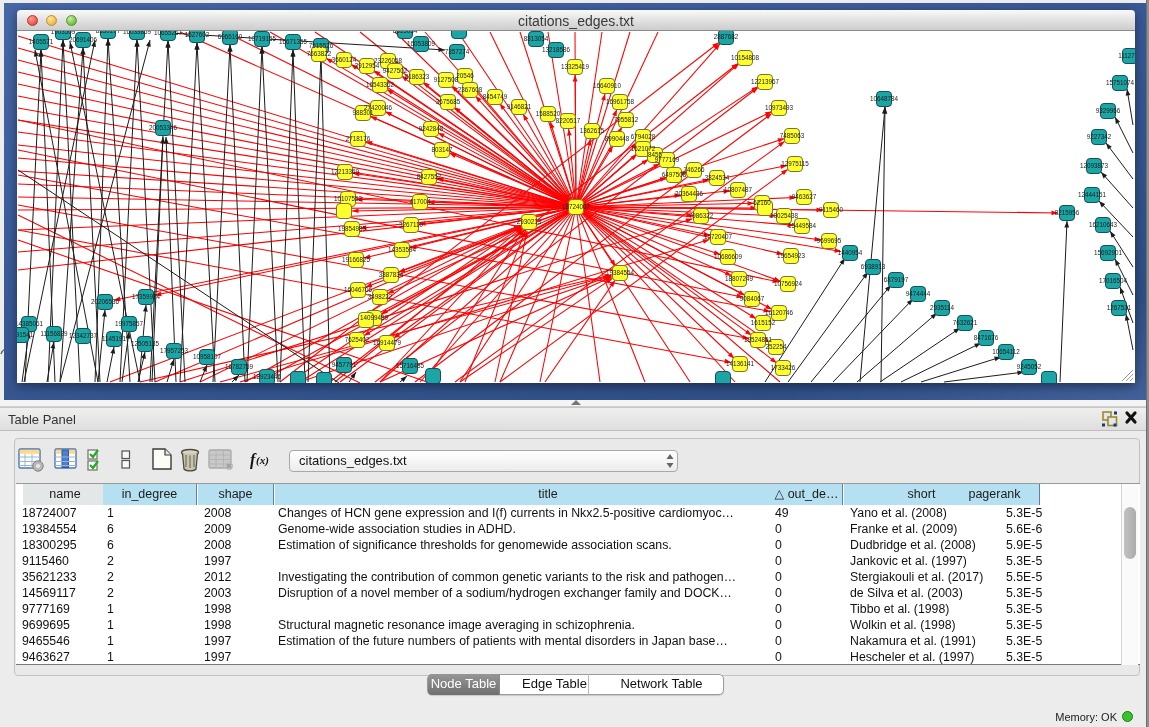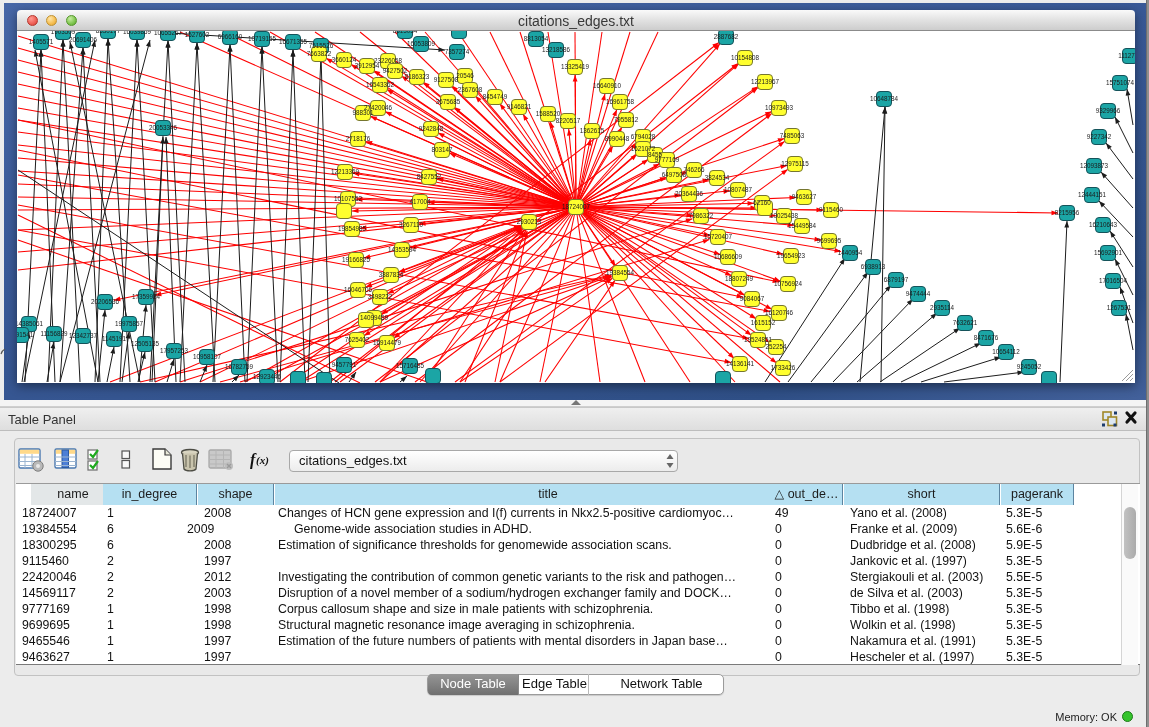--- a/index.html
+++ b/index.html
@@ -755,41 +755,41 @@
 
 <text x="236" y="21" font-family="Liberation Serif,serif" font-style="italic" font-weight="bold" font-size="16" fill="#111">f</text>
 <text x="242" y="20" font-family="Liberation Serif,serif" font-style="italic" font-weight="bold" font-size="11" fill="#111">(x)</text>
 </svg>
 <div id="dd" class="abs">citations_edges.txt</div>
 <svg class="abs" id="dda">
     <path d="M8 4l3.5 5h-7z" fill="#666"></path>
     <path d="M8 18l3.5-5h-7z" fill="#666"></path>
   </svg>
 <div id="tview" class="abs"></div>
-<div class="hc" style="left:31px;width:85px;background:#e3e7e8">name</div>
+<div class="hc" style="left:23px;width:85px;background:#e3e7e8">name</div>
 <div class="hc" style="left:103px;width:94px">in_degree</div>
 <div class="hc" style="left:198px;width:76px">shape</div>
 <div class="hc" style="left:275px;width:547px">title</div>
 <div class="hc" style="left:771px;width:72px">△ out_de…</div>
 <div class="hc" style="left:844px;width:156px">short</div>
-<div class="hc" style="left:1001px;width:73px">pagerank</div>
+<div class="hc" style="left:950px;width:90px">pagerank</div>
 <div class="tr" style="top:505px">
     <span style="left:22px">18724007</span>
     <span style="left:107px">1</span>
     <span style="left:204px">2008</span>
     <span style="left:278px">Changes of HCN gene expression and I(f) currents in Nkx2.5-positive cardiomyoc…</span>
     <span style="left:775px">49</span>
     <span style="left:850px">Yano et al. (2008)</span>
     <span style="left:1006px">5.3E-5</span>
   </div>
 <div class="tr" style="top:521px">
     <span style="left:22px">19384554</span>
     <span style="left:107px">6</span>
-    <span style="left:187px">2009</span>
-    <span style="left:294px">Genome-wide association studies in ADHD.</span>
+    <span style="left:204px">2009</span>
+    <span style="left:278px">Genome-wide association studies in ADHD.</span>
     <span style="left:775px">0</span>
     <span style="left:850px">Franke et al. (2009)</span>
     <span style="left:1006px">5.6E-6</span>
   </div>
 <div class="tr" style="top:537px">
     <span style="left:22px">18300295</span>
     <span style="left:107px">6</span>
     <span style="left:204px">2008</span>
     <span style="left:278px">Estimation of significance thresholds for genomewide association scans.</span>
     <span style="left:775px">0</span>
@@ -798,42 +798,41 @@
   </div>
 <div class="tr" style="top:553px">
     <span style="left:22px">9115460</span>
     <span style="left:107px">2</span>
     <span style="left:204px">1997</span>
     <span style="left:775px">0</span>
     <span style="left:850px">Jankovic et al. (1997)</span>
     <span style="left:1006px">5.3E-5</span>
   </div>
 <div class="tr" style="top:569px">
-    <span style="left:22px">22420046</span>
+    <span style="left:22px">35621233</span>
     <span style="left:107px">2</span>
     <span style="left:204px">2012</span>
     <span style="left:278px">Investigating the contribution of common genetic variants to the risk and pathogen…</span>
     <span style="left:775px">0</span>
-    <span style="left:850px">Stergiakouli et al. (2003)</span>
+    <span style="left:850px">Stergiakouli et al. (2017)</span>
     <span style="left:1006px">5.5E-5</span>
   </div>
 <div class="tr" style="top:585px">
     <span style="left:22px">14569117</span>
     <span style="left:107px">2</span>
     <span style="left:204px">2003</span>
     <span style="left:278px">Disruption of a novel member of a sodium/hydrogen exchanger family and DOCK…</span>
     <span style="left:775px">0</span>
     <span style="left:850px">de Silva et al. (2003)</span>
     <span style="left:1006px">5.3E-5</span>
   </div>
 <div class="tr" style="top:601px">
     <span style="left:22px">9777169</span>
     <span style="left:107px">1</span>
     <span style="left:204px">1998</span>
-    <span style="left:278px">Corpus callosum shape and size in male patients with schizophrenia.</span>
     <span style="left:775px">0</span>
     <span style="left:850px">Tibbo et al. (1998)</span>
     <span style="left:1006px">5.3E-5</span>
   </div>
 <div class="tr" style="top:617px">
     <span style="left:22px">9699695</span>
     <span style="left:107px">1</span>
     <span style="left:204px">1998</span>
     <span style="left:278px">Structural magnetic resonance image averaging in schizophrenia.</span>
     <span style="left:775px">0</span>
@@ -853,20 +852,20 @@
     <span style="left:22px">9463627</span>
     <span style="left:107px">1</span>
     <span style="left:204px">1997</span>
     <span style="left:775px">0</span>
     <span style="left:850px">Hescheler et al. (1997)</span>
     <span style="left:1006px">5.3E-5</span>
   </div>
 <div id="sb" class="abs"></div>
 <div id="sbt" class="abs"></div>
 <div id="tabs" class="abs"></div>
-<div class="tab" style="left:428px;width:91px;background:linear-gradient(180deg,#969696,#6f6f6f);color:#fff;border-radius:4px 0 0 4px;border-right:1px solid #8a8a8a">Node Table</div>
+<div class="tab" style="left:428px;width:72px;background:linear-gradient(180deg,#969696,#6f6f6f);color:#fff;border-radius:4px 0 0 4px;border-right:1px solid #8a8a8a">Node Table</div>
 <div class="tab" style="left:521px;width:68px;color:#111;border-right:1px solid #b9b9b9">Edge Table</div>
 <div class="tab" style="left:612px;width:99px;color:#111">Network Table</div>
 <div id="mem" class="abs">Memory: OK</div>
 <div id="memdot" class="abs"></div>
 <svg class="abs" style="left:0;top:346px" width="6" height="10" viewBox="0 0 6 10">
     <path d="M1 8c1-3 2-4 4-5" stroke="#555" stroke-width="1.2" fill="none"></path>
   </svg>
 <div id="rstrip" class="abs"></div>
 </body></html>

